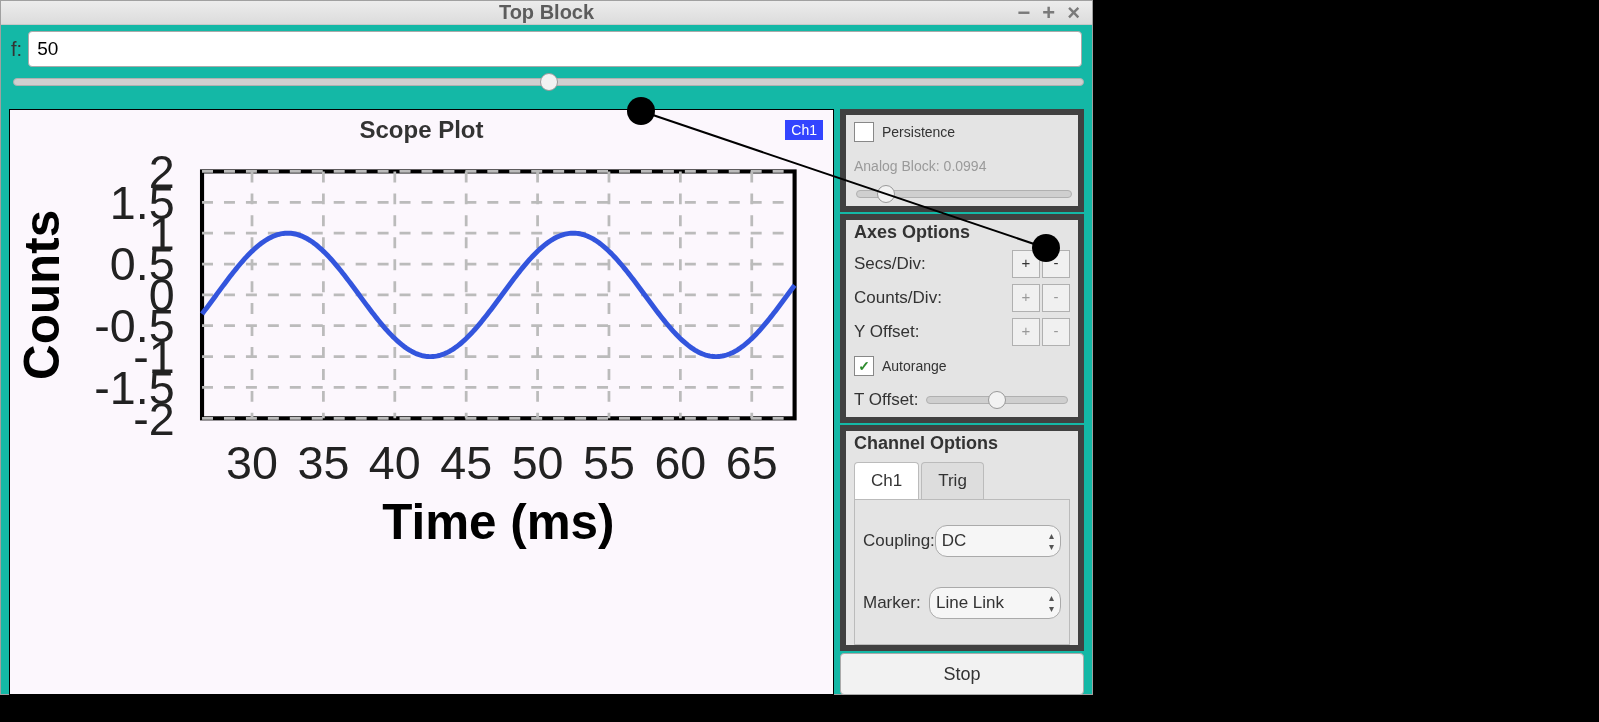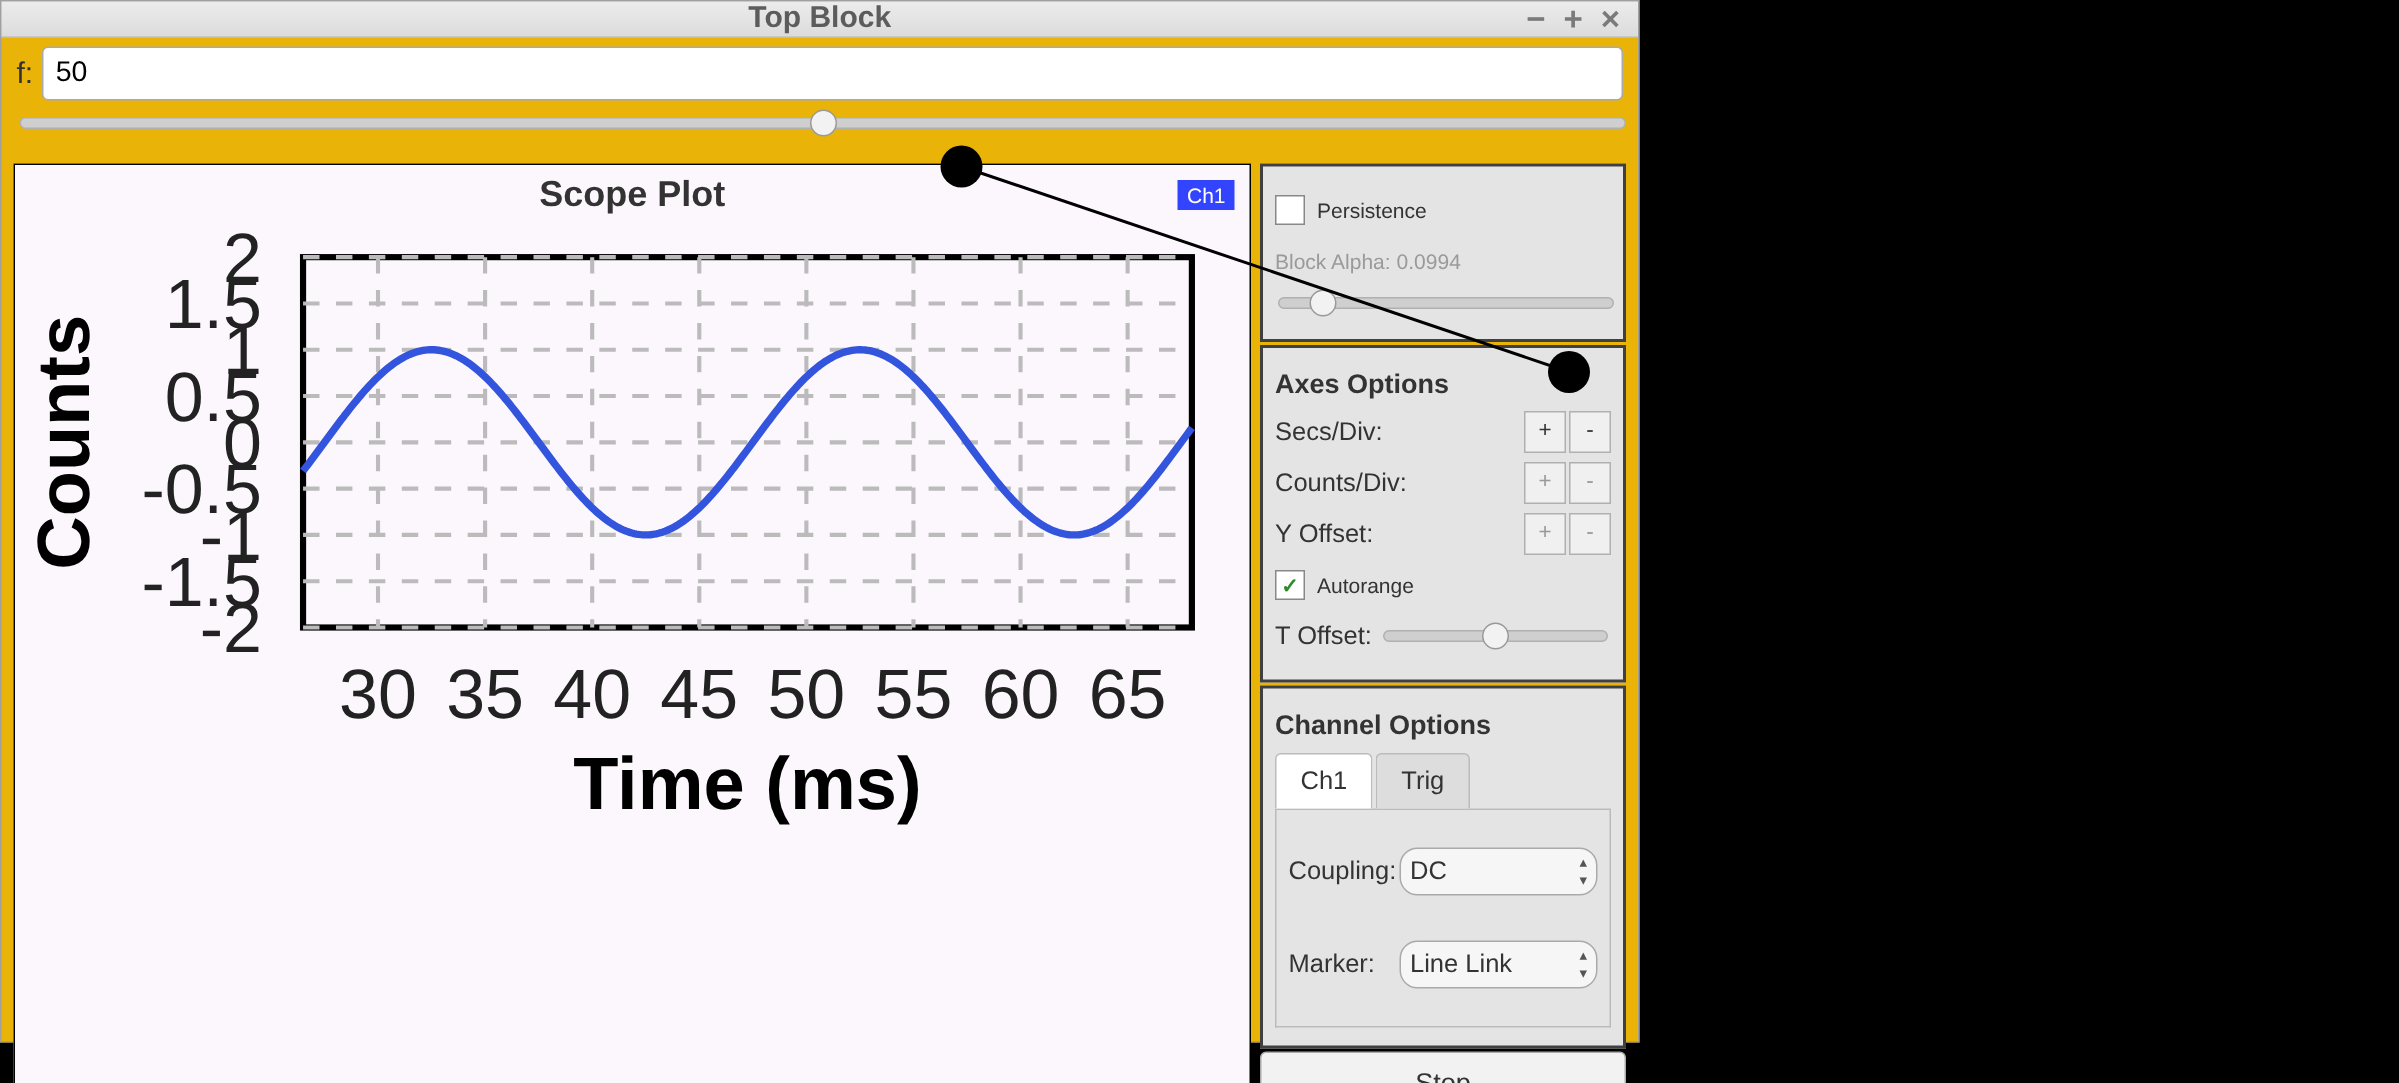--- a/index.html
+++ b/index.html
@@ -11,21 +11,21 @@
     font-size: 14px;
     color: #333;
     position: relative;
   }
   .window {
     position: absolute;
     left: 0px;
     top: 0px;
     width: 1093px;
     height: 695px;
-    background: #eab308;
+    background: #14b8a6;
     border: 1px solid #a0a0a0;
     box-sizing: border-box;
     display: flex;
     flex-direction: column;
   }
   .titlebar {
     height: 56px;
     background: linear-gradient(#ececec, #dcdcdc);
     border-bottom: 1px solid #c8c8c8;
     display: flex;
@@ -80,22 +80,22 @@
     position: absolute; top: 10px; right: 10px; background: #3344ff; color: #fff;
     font-size: 14px; padding: 2px 6px;
   }
   .plot-svg { position: absolute; left: 0; right: 0; top: 34px; bottom: 0; }
 
   .side-panel {
     width: 244px;
     display: flex; flex-direction: column;
   }
   .sp-group {
-    background: #e4e4e4; border: 2px solid #404040; box-sizing: border-box;
-    padding: 12px 8px; margin-bottom: 2px;
+    background: #e4e4e4; border: 6px solid #404040; box-sizing: border-box;
+    padding: 0 8px; margin-bottom: 2px;
   }
   .sp-row { display: flex; align-items: center; height: 34px; }
   .sp-row label { flex: 1; font-size: 17px; }
   .heading { font-weight: bold; font-size: 18px; padding: 2px 0 4px 0; }
   .disabled { color: #9a9a9a; }
   .small-slider { width: 100%; }
   .btnpm {
     width: 28px; height: 28px; border: 1px solid #b0b0b0; background: #f0f0f0;
     box-sizing: border-box; font-size: 15px; line-height: 24px; text-align: center;
     margin-left: 2px; color: #999;
@@ -206,21 +206,21 @@
     <div class="side-panel">
 
       <div class="sp-group">
         <div class="sp-row">
           <span class="checkbox" id="persist-cb">
             <span class="box"></span>
             <span>Persistence</span>
           </span>
         </div>
         <div class="sp-row disabled">
-          <span>Block Alpha:</span>
+          <span>Analog Block:</span>
           <span style="margin-left:4px">0.0994</span>
         </div>
         <input type="range" class="range small-slider" min="0" max="100" value="10" style="">
       </div>
 
       <div class="sp-group">
         <div class="heading">Axes Options</div>
         <div class="sp-row">
           <label>Secs/Div:</label>
           <span class="btnpm active">+</span>

